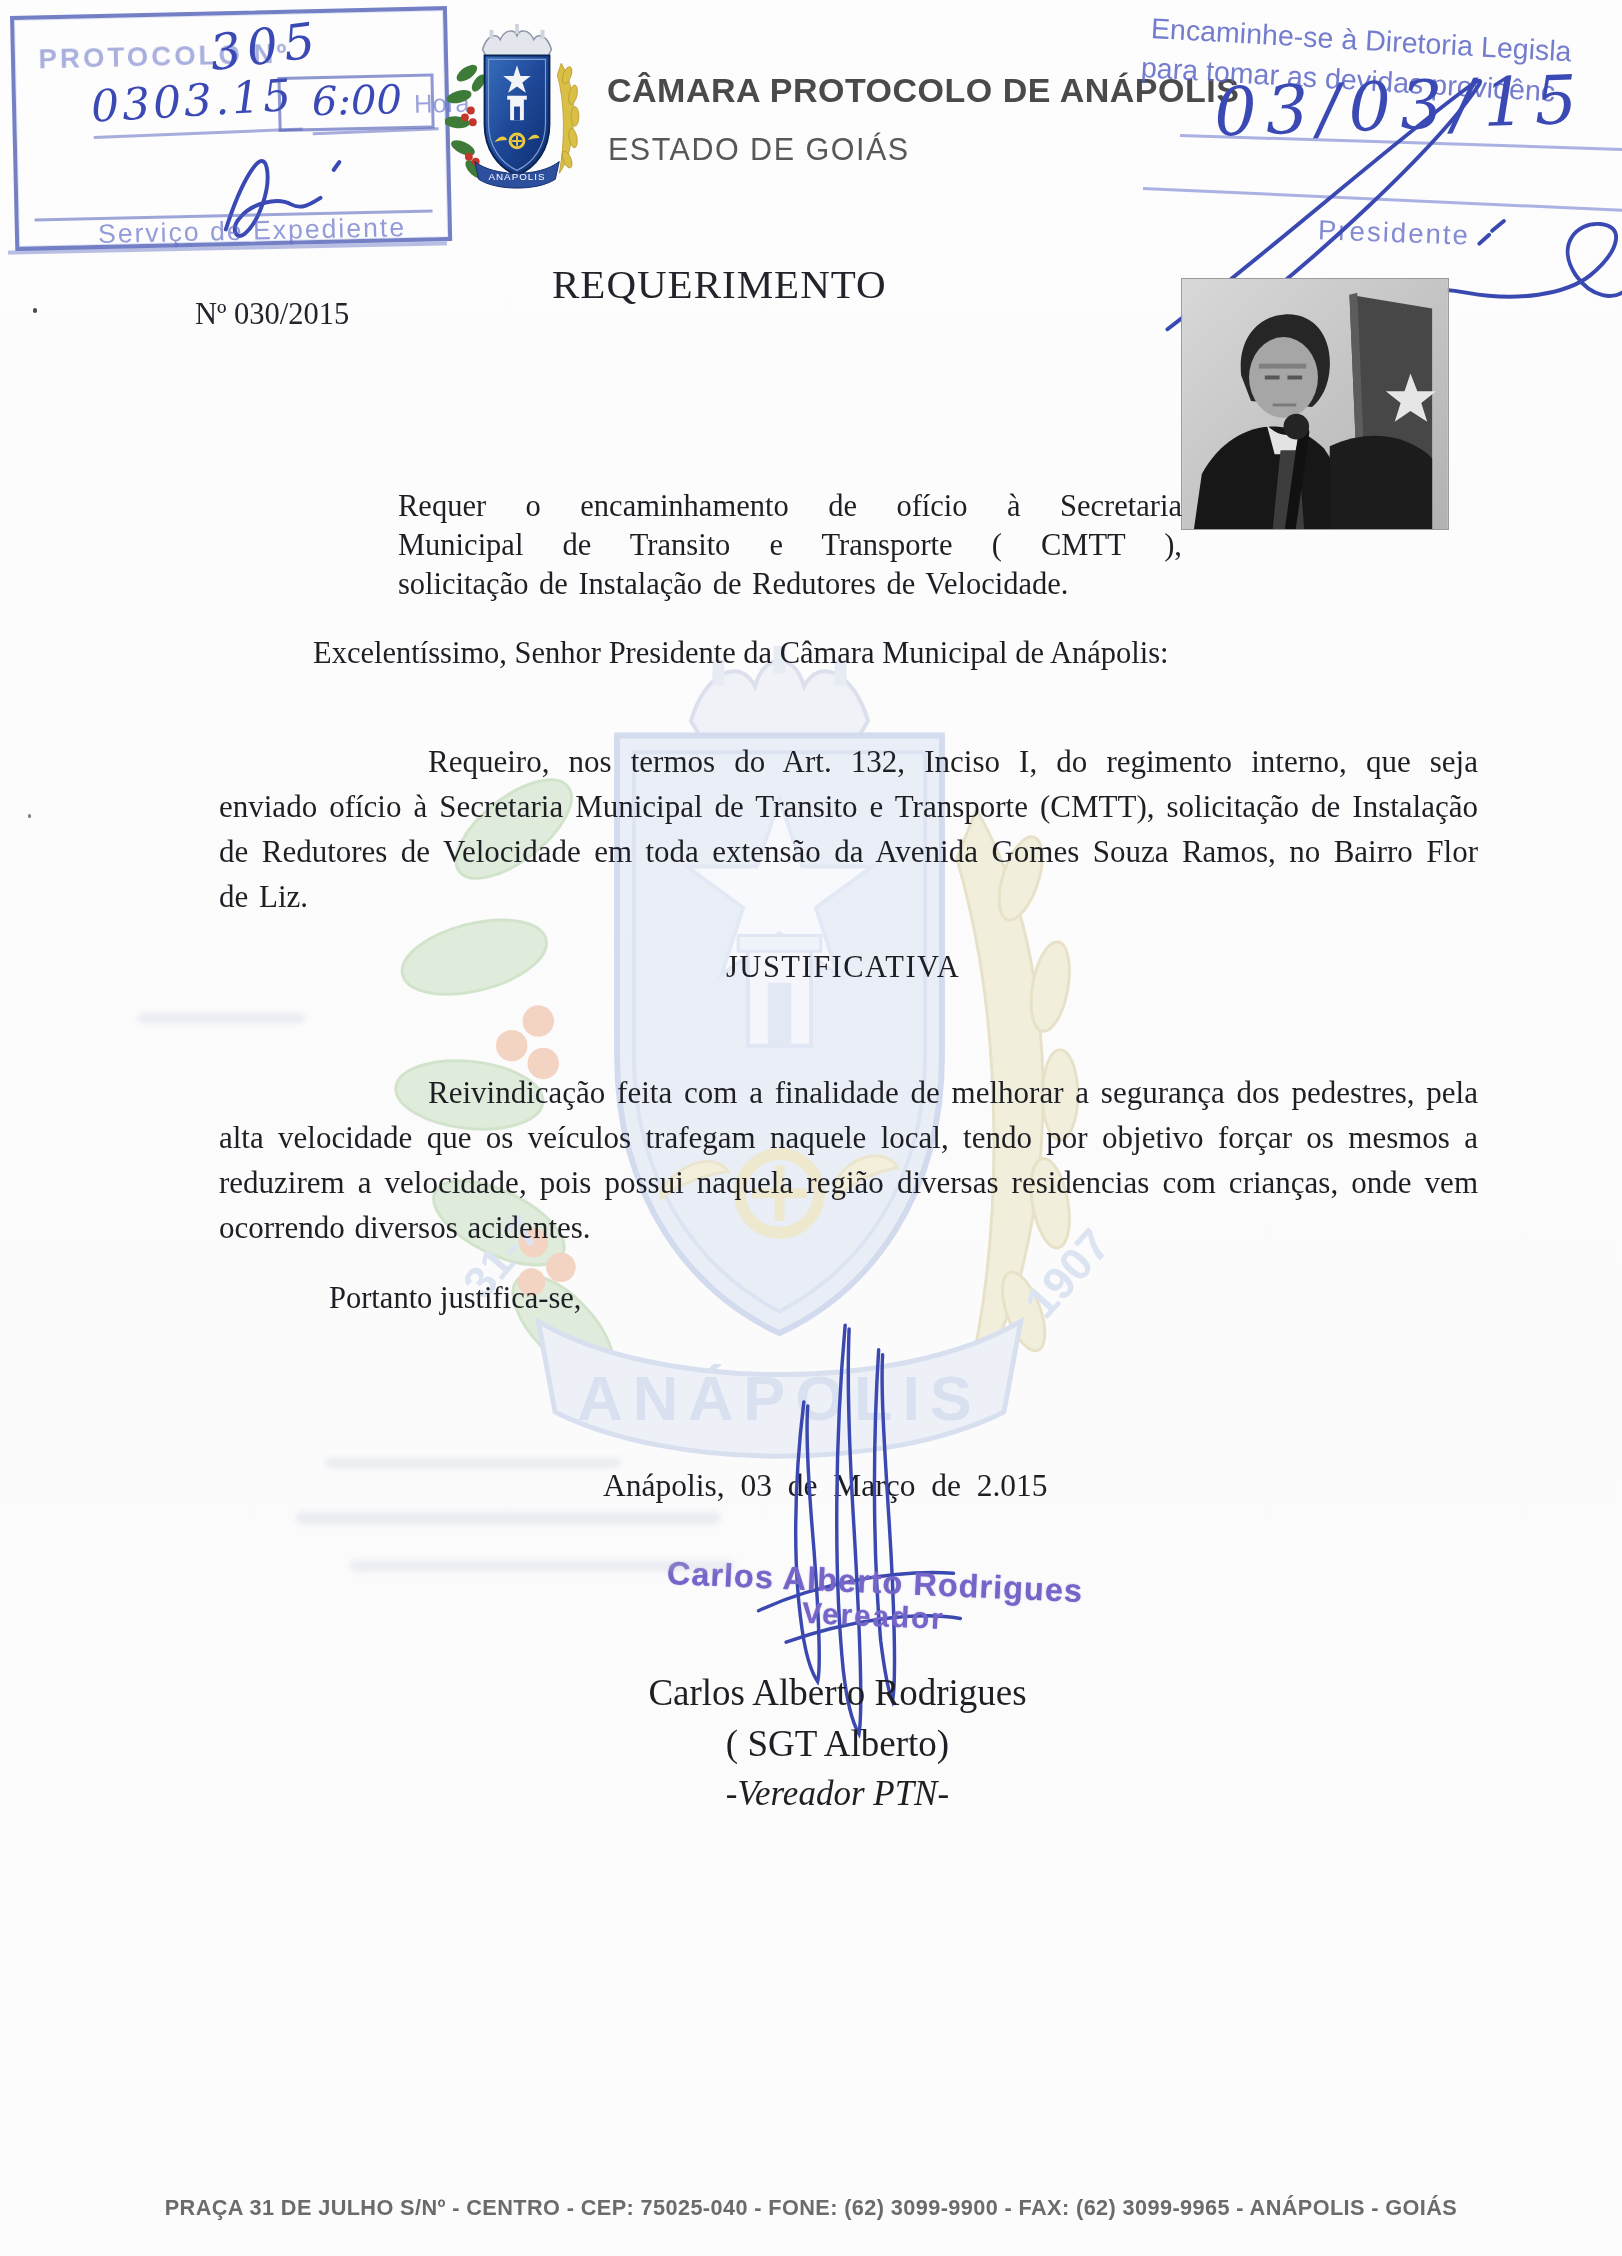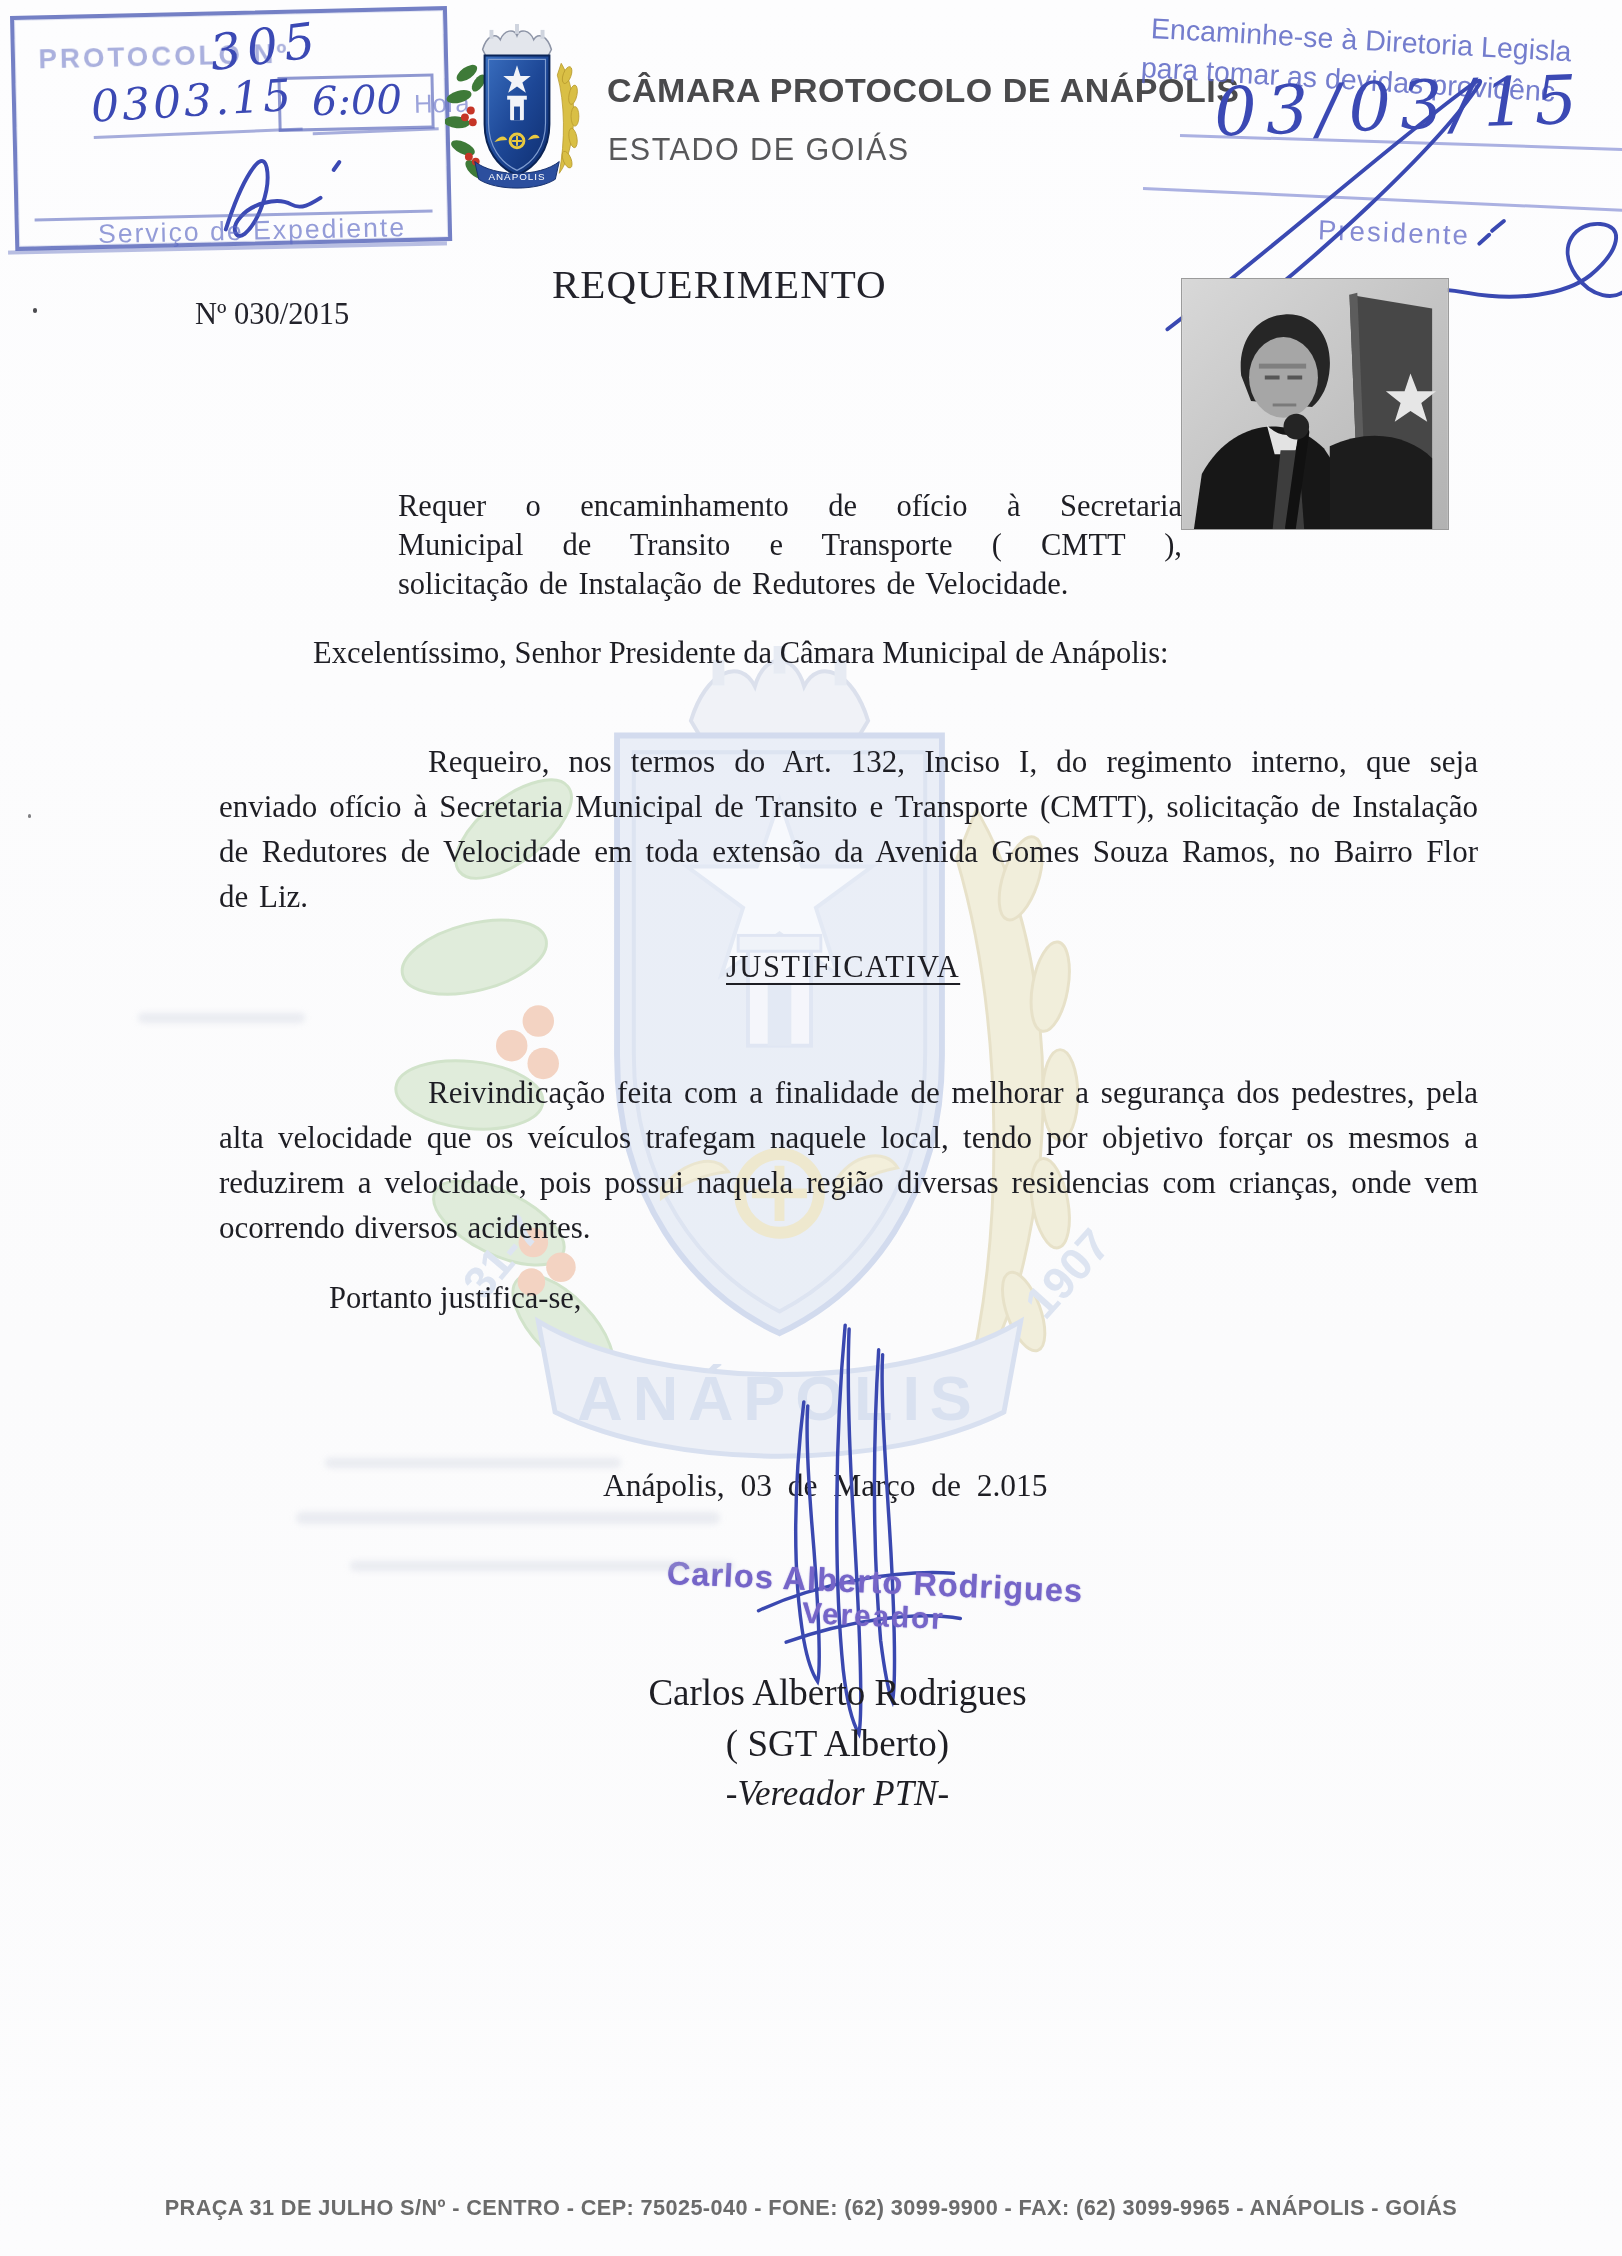--- a/index.html
+++ b/index.html
@@ -60,21 +60,21 @@
   
   .doc-title { position:absolute; left:552px; top:260px; font-size:41px; letter-spacing:1px; color:#23232b; }
   .doc-number { position:absolute; left:195px; top:297px; font-size:30.5px; color:#23232b; }
   .photo { position:absolute; left:1182px; top:279px; width:266px; height:250px; outline:1px solid #9b9b9b; }
   .summary { position:absolute; left:398px; top:487px; width:784px; font-size:30.5px; line-height:39px; word-spacing:3px; }
   .jline { text-align:justify; text-align-last:justify; }
   .salutation { position:absolute; left:313px; top:636px; font-size:30.5px; white-space:nowrap; }
   .body-par { position:absolute; left:219px; top:715px; width:1259px; font-size:31px; line-height:45px;
     text-align:justify; text-indent:209px; word-spacing:3px;margin-top:24px; }
   .just-heading { position:absolute; left:726px; top:950px; font-size:30.5px; letter-spacing:1.5px;
-    text-decoration:underline; text-underline-offset:5.9px; text-decoration-thickness:2px; }
+    text-underline-offset:5.9px; text-decoration-thickness:2px; }
   .just-par { position:absolute; left:219px; top:1070px; width:1259px; font-size:31px; line-height:45px;
     text-align:justify; text-indent:209px; word-spacing:2px; }
   .closing { position:absolute; left:313px; top:1281px; font-size:30.5px; white-space:nowrap;margin-left:16px; }
 
   
   .date-line { position:absolute; left:603px; top:1468px; font-size:31.5px; word-spacing:7.9px; white-space:nowrap; }
   .main-sig { position:absolute; left:729px; top:1315px; width:256px; height:424px; }
   .purple-stamp { position:absolute; left:666px; top:1564px; transform:rotate(2.5deg);
     color:#7565c8; font-family:"Liberation Sans",sans-serif; font-weight:700;
     text-shadow:0 0 1.5px rgba(116,100,200,.65); }

